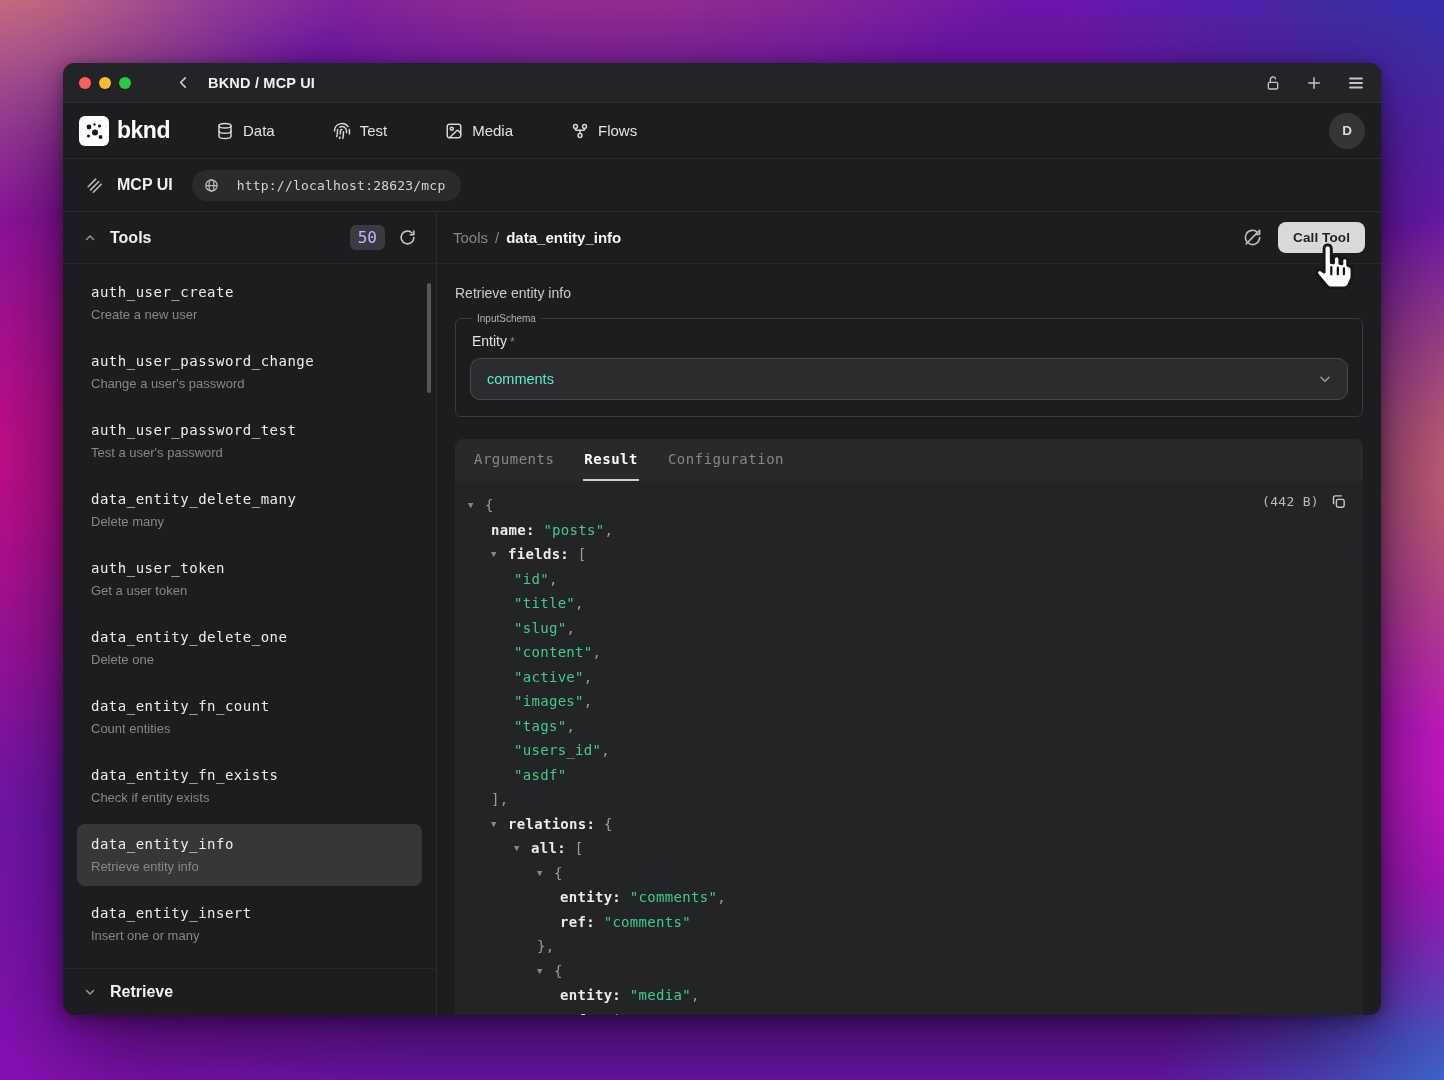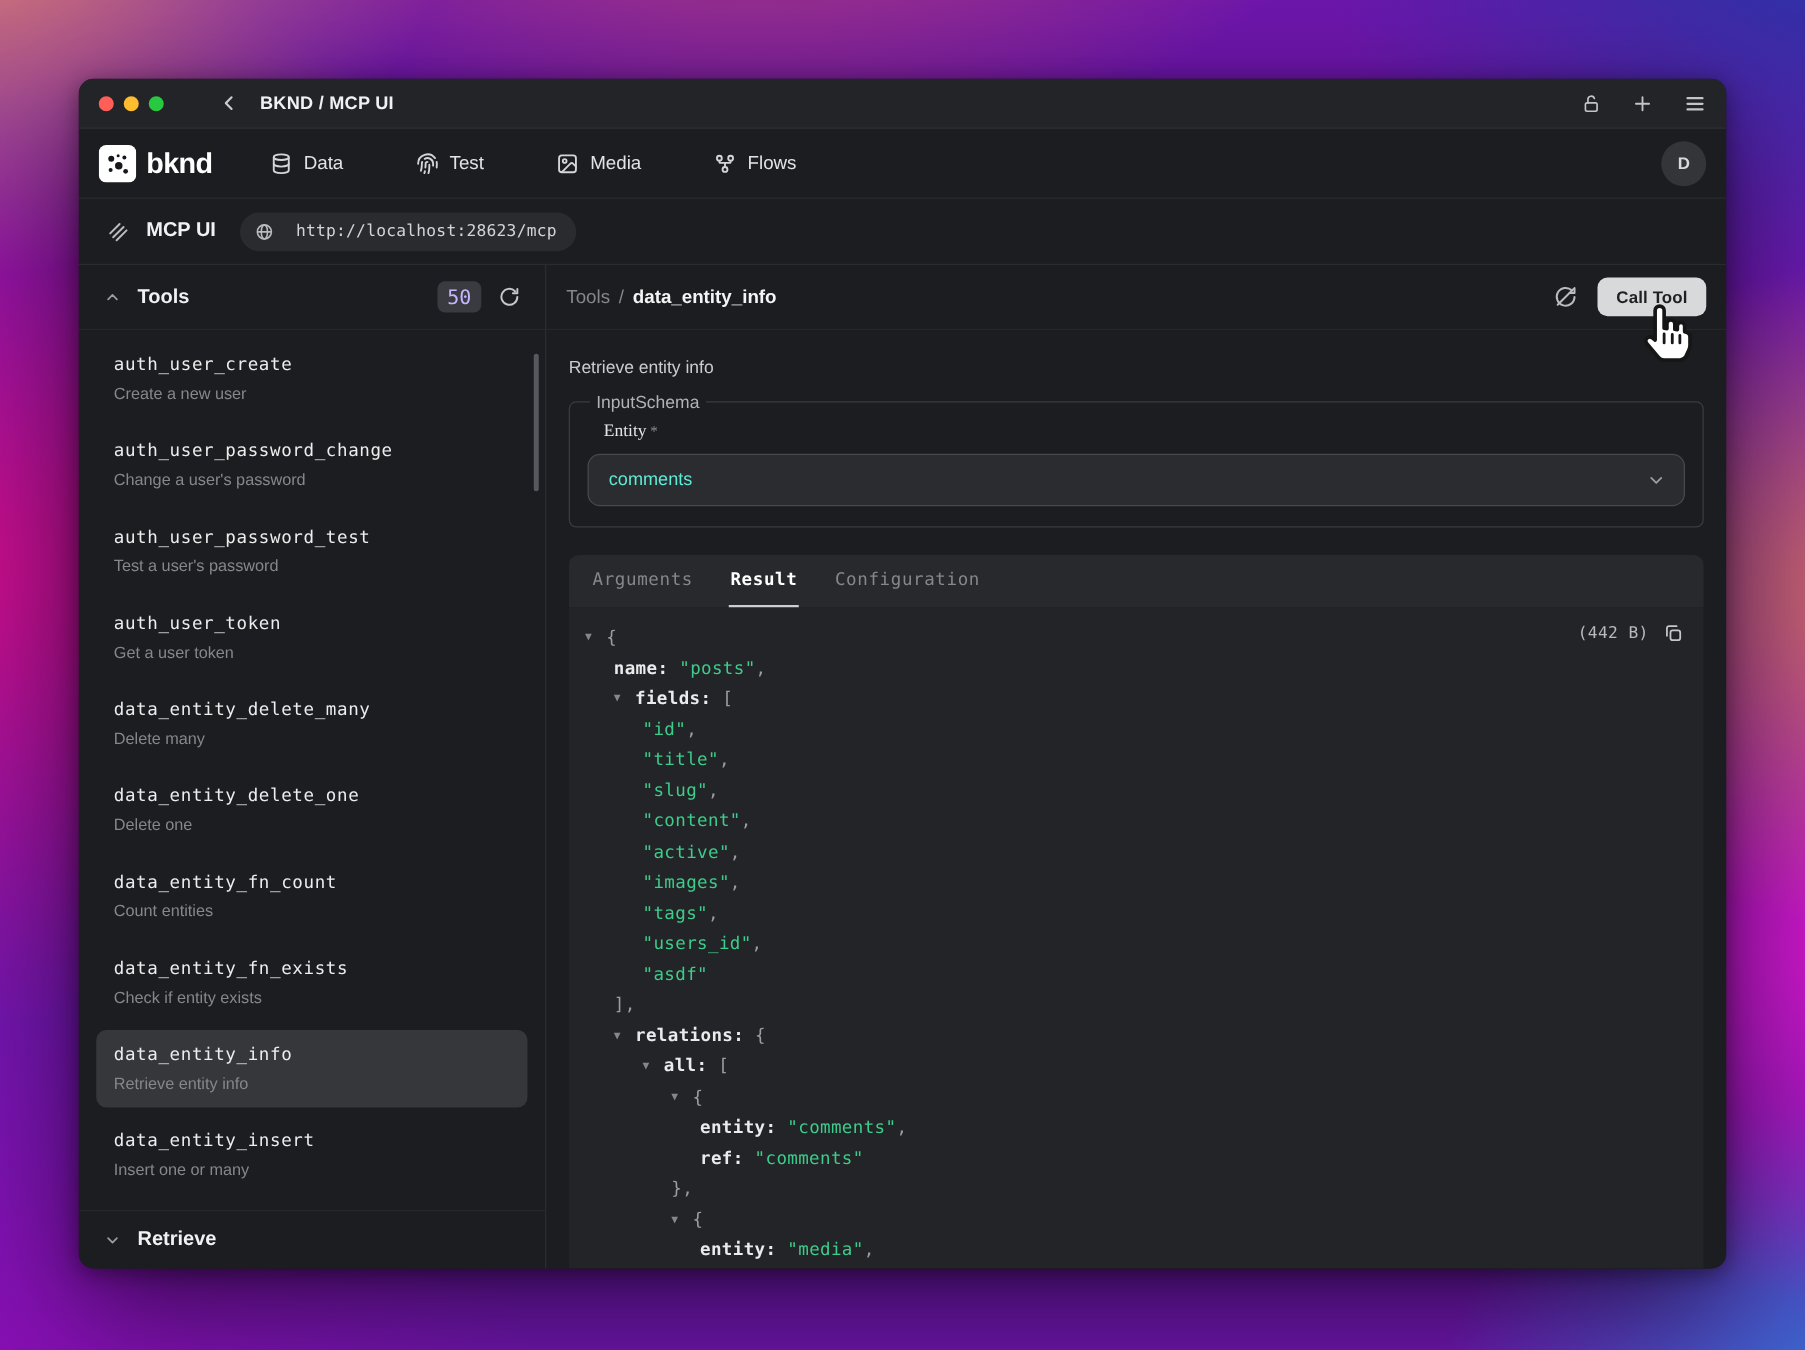--- a/index.html
+++ b/index.html
@@ -83,22 +83,22 @@
   .crumb-current { color:#f3f4f5; font-size:15px; font-weight:700; }
   .mh-right { margin-left:auto; display:flex; align-items:center; gap:16px; }
   .refresh-off { color:#b9bbbe; }
   .call-tool-btn { background:#d8d9da; color:#1f2023; border:none; font-family:inherit;
     font-size:13.5px; font-weight:600; padding:8px 15px; border-radius:8px; letter-spacing:.1px; }
 
   .main-body { flex:1; display:flex; flex-direction:column; padding:16px 18px 0; overflow:hidden; }
   .tool-description { font-size:14px; color:#cbccce; margin:5px 0 12px; }
 
   fieldset.schema { border:1px solid #3a3b40; border-radius:6px; padding:2px 14px 16px; margin-bottom:22px; }
-  fieldset.schema legend { font-size:14px; color:#b0b2b6; padding:0 5px; margin-left:2px; }
-  .field-label { font-size:14px; color:#e3e4e6; margin:7px 0 9px 13px;font-family:Liberation Serif, serif; }
+  fieldset.schema legend { font-size:10px; color:#b0b2b6; padding:0 5px; margin-left:2px; }
+  .field-label { font-size:14px; color:#e3e4e6; margin:7px 0 9px 2px; }
   .req { color:#8b8e92; font-size:12px; margin-left:3px; }
   .entity-select { height:42px; background:#2b2c30; border:1px solid #47494e; border-radius:10px;
     display:flex; align-items:center; justify-content:space-between; padding:0 14px 0 16px; cursor:default; }
   .entity-select .sel-value { font-size:14.5px; color:#5eead4;text-align:center; }
   .entity-select .sel-chevron { color:#9a9da1; }
 
   .result-panel { flex:1; display:flex; flex-direction:column; border-radius:8px 8px 0 0; overflow:hidden; }
   .tabs { background:#28292d; height:42px; display:flex; align-items:stretch; gap:28px; padding:0 18px; }
   .tab { display:flex; align-items:center; font-family:"DejaVu Sans Mono", monospace; font-size:14px;
     letter-spacing:.5px; color:#85878b; border-bottom:2px solid transparent; padding:0 1px; cursor:default; }
@@ -267,26 +267,26 @@
           </div>
           <div class="tool-item">
             <div class="tool-name">auth_user_password_change</div>
             <div class="tool-desc">Change a user's password</div>
           </div>
           <div class="tool-item">
             <div class="tool-name">auth_user_password_test</div>
             <div class="tool-desc">Test a user's password</div>
           </div>
           <div class="tool-item">
+            <div class="tool-name">data_entity_delete_many</div>
+            <div class="tool-desc">Delete many</div>
+          </div>
+          <div class="tool-item">
             <div class="tool-name">auth_user_token</div>
             <div class="tool-desc">Get a user token</div>
-          </div>
-          <div class="tool-item">
-            <div class="tool-name">data_entity_delete_many</div>
-            <div class="tool-desc">Delete many</div>
           </div>
           <div class="tool-item">
             <div class="tool-name">data_entity_delete_one</div>
             <div class="tool-desc">Delete one</div>
           </div>
           <div class="tool-item">
             <div class="tool-name">data_entity_fn_count</div>
             <div class="tool-desc">Count entities</div>
           </div>
           <div class="tool-item">

